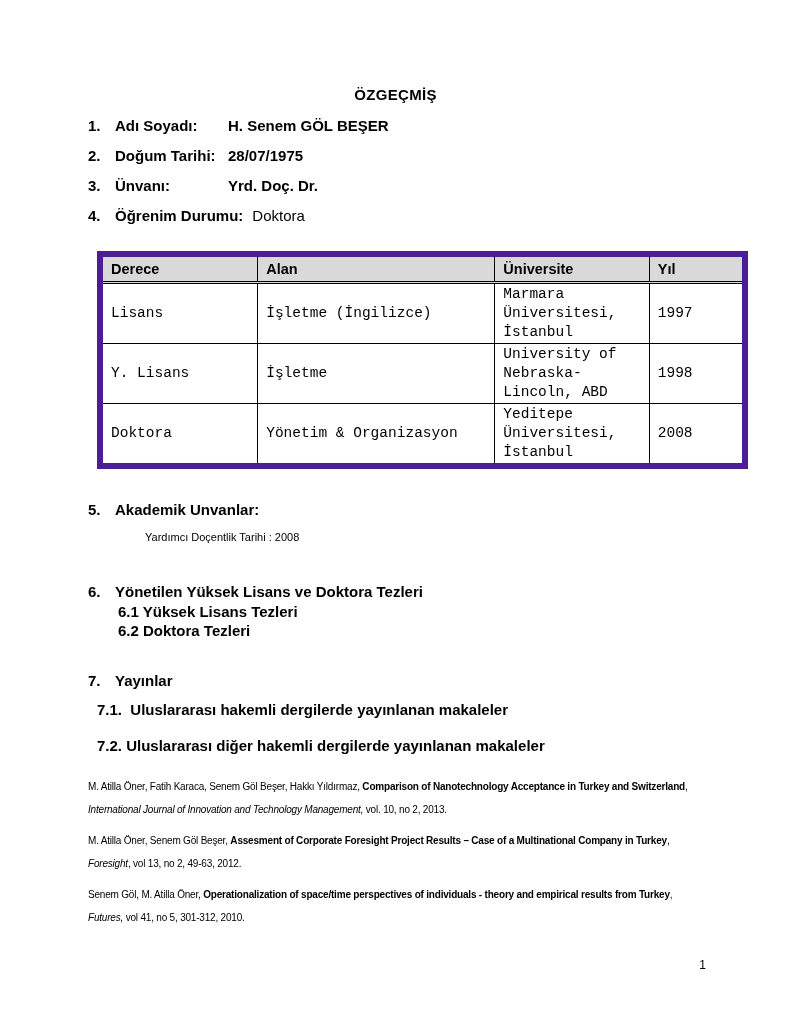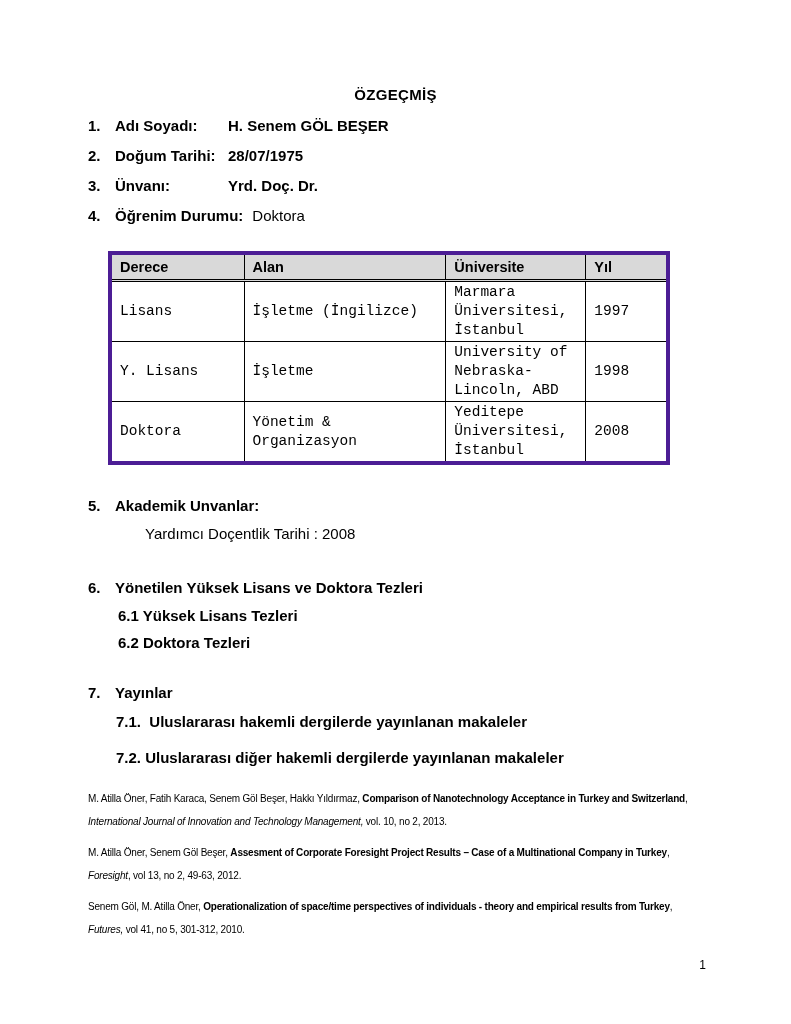--- a/index.html
+++ b/index.html
@@ -30,25 +30,25 @@
     font-weight: 700;
     line-height: 20px;
     margin-bottom: 10px;
   }
   .pinfo-num { width: 27px; flex: none; }
   .pinfo-label { min-width: 113px; flex: none; }
   .pinfo-value.regular { font-weight: 400; margin-left: 9px; }
 
   
   .edu-table {
-    margin: 25px 0 0 20px;
+    margin: 25px 0 0 9px;
     border-collapse: collapse;
-    width: 562px;
+    width: 651px;
     font-size: 14.5px;
-    border: 4px solid #4c1d95;
+    border: 6px solid #4c1d95;
   }
   .edu-table th, .edu-table td {
     border: 1px solid #000;
     padding: 1px 8px;
     text-align: left;
   }
   .edu-table th {
     background: #d9d9d9;
     font-weight: 700;
     height: 22px;
@@ -65,35 +65,34 @@
   .section-row {
     display: flex;
     font-size: 15px;
     font-weight: 700;
     line-height: 20px;
   }
   .section-num { width: 27px; flex: none; }
   .sec-akademik { margin-top: 31px; }
   .sec-detail {
     margin: 8px 0 0 57px;
-    font-size: 15px;
+    font-size: 11px;
     font-weight: 400;
     line-height: 19px;
   }
   .sec-tezler { margin-top: 35px; }
   .subsec {
     margin-left: 30px;
-    margin-top: 8px;
     font-size: 15px;
     font-weight: 700;
     line-height: 19px;
     white-space: pre-wrap;
   }
   .sec-yayinlar { margin-top: 31px; }
-  .subsec-pub { margin-left: 28px; margin-top: 9px; }
+  .subsec-pub { margin-left: 9px; margin-top: 9px; }
   .subsec-pub.second { margin-top: 17px; }
 
   
   .publications { margin-top: 21px; width: 620px; }
   .pub {
     margin: 0 0 9px 0;
     font-size: 10px;
     letter-spacing: -0.2px;
     line-height: 22.5px;
     white-space: pre-wrap;

